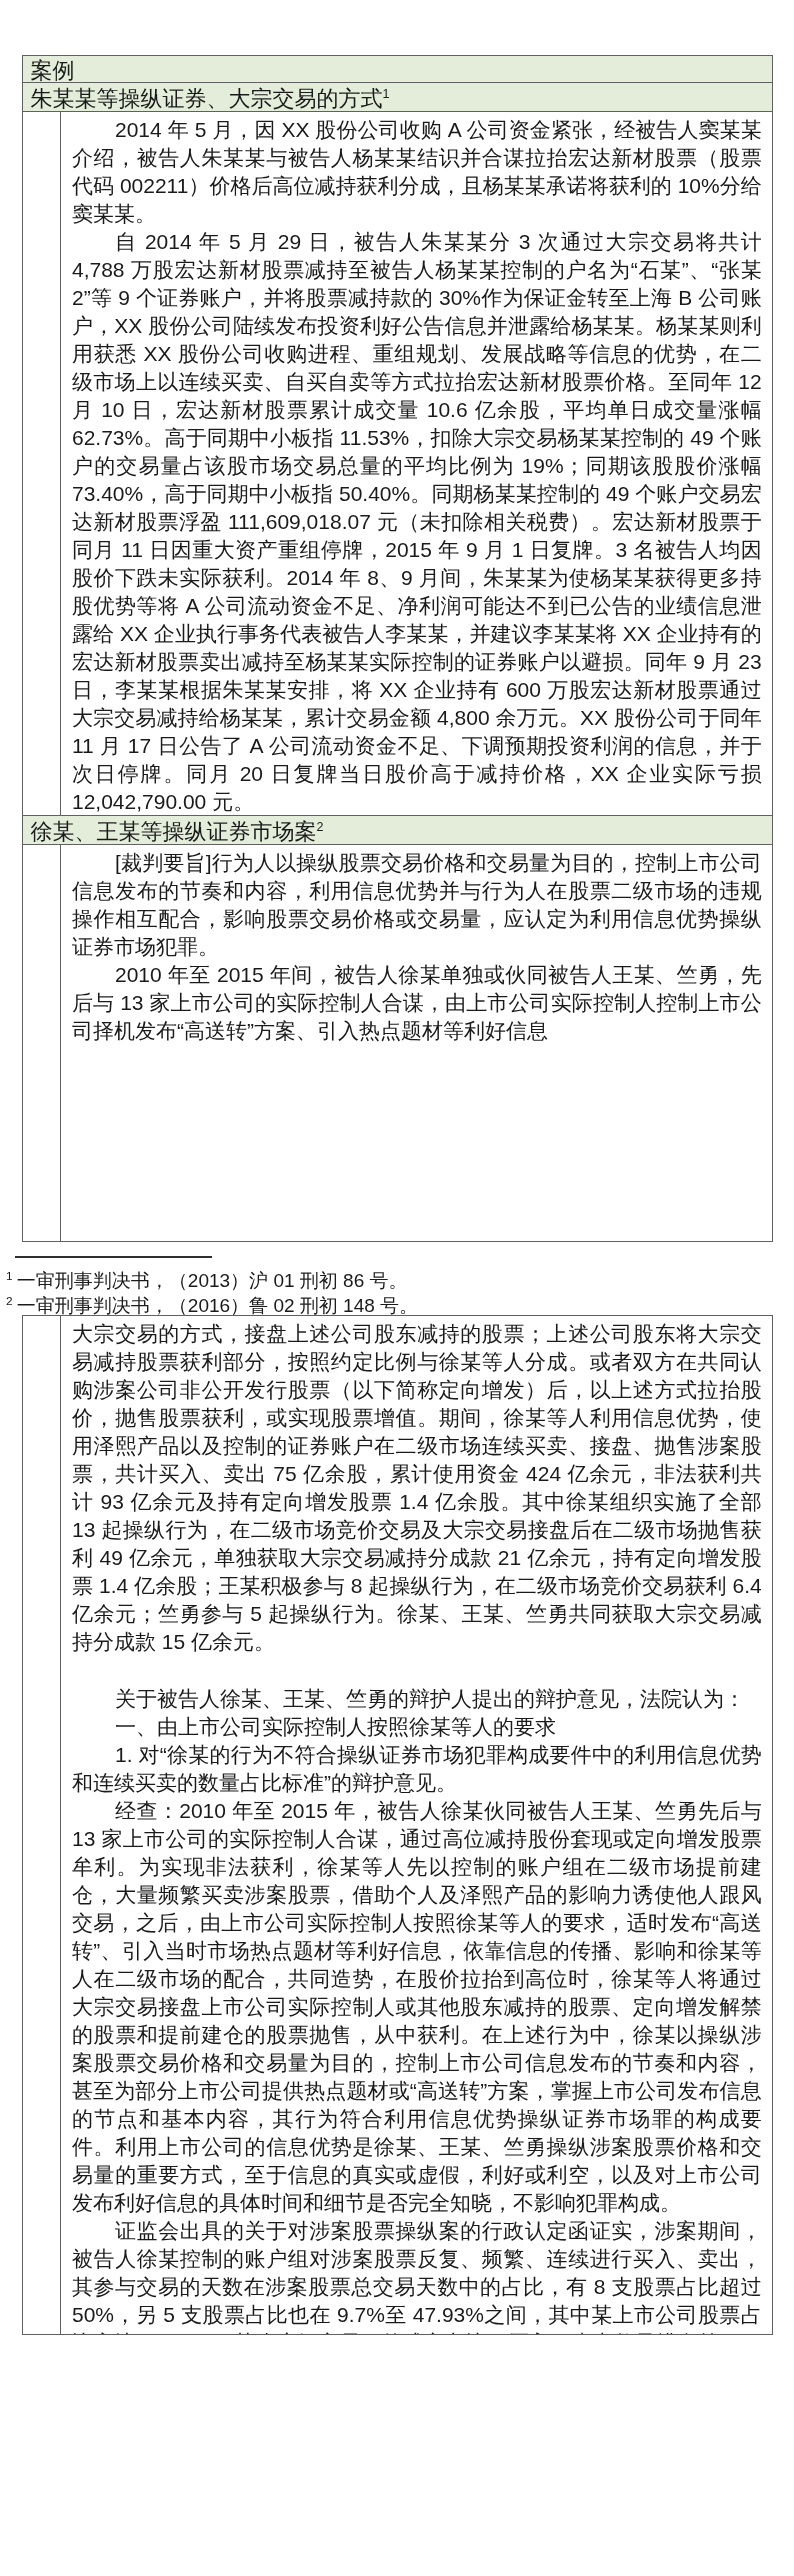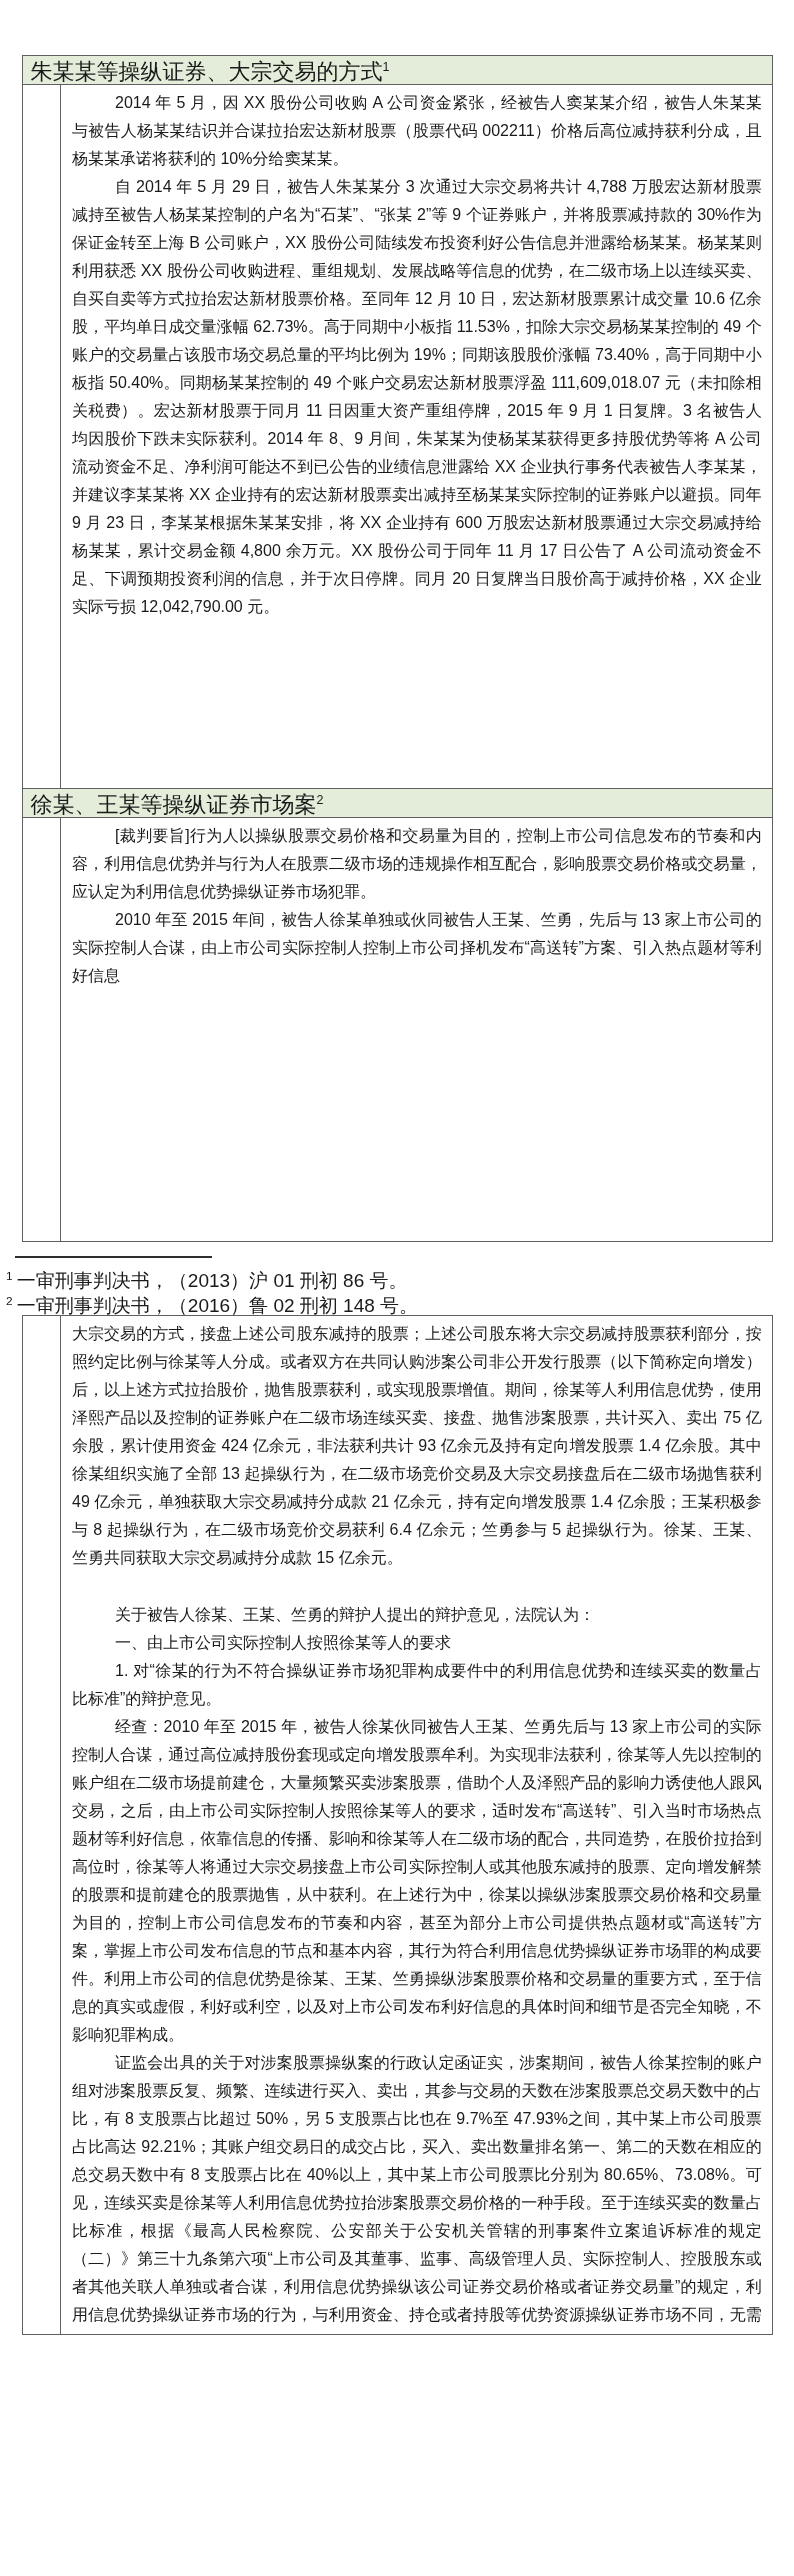--- a/index.html
+++ b/index.html
@@ -30,40 +30,43 @@
   }
   .row-header { height: 27px; }
   .row-title  { height: 29px; padding-top: 2.9px; }
   .row-title sup { font-size: 12.5px; vertical-align: super; line-height: 0; }
   .row-split { display: flex; flex-direction: row; overflow: hidden; flex: none; }
   .row-split.grow { flex: 1; }
   .case1-rows { height: 704px; border-bottom: 0.7px solid var(--border); }
   .gutter { width: 38px; flex: none; border-right: 0.7px solid var(--border); background: #fff; }
   .content {
     flex: 1; padding: 3.7px 10.3px 0 11px;
-    font-size: 16px; line-height: 28px;
+    font-size: 21px; line-height: 28px;
     text-align: justify; overflow: hidden;
   }
   .para { text-indent: 43px; }
   .para.noindent { text-indent: 0; }
   .para.spacer { height: 29px; }
   .para .b { font-weight: normal; }
   #footnotes {
     position: absolute; left: 4.4px; top: 1256px; width: 743px;
     font-size: 19px; line-height: 25px; color: var(--text);
   }
   .fn-sep { width: 197px; height: 1.5px; background: var(--rule); margin: 0 0 10.3px 10.3px; }
   .fn-row { display: flex; align-items: flex-start; }
   .fn-sup { font-size: 11.8px; line-height: 14.7px; padding: 1.5px 4.4px 0 1.5px; flex: none; }
   .fn-text { flex: 1; }
 </style>
 </head>
 <body>
 
 <div id="block1" class="tbl">
+  <div class="row-green row-header">
+    <span>案例</span>
+  </div>
   <div class="row-green row-title">
     <span>朱某某等操纵证券、大宗交易的方式</span><sup>1</sup>
   </div>
   <div class="row-split case1-rows">
     <div class="gutter"></div>
     <div class="content">
         <p class="para"><span>2014 年 5 月，因 XX 股份公司收购 A 公司资金紧张，经被告人窦某某介绍，被告人朱某某与被告人杨某某结识并合谋拉抬宏达新材股票（股票代码 002211）价格后高位减持获利分成，且杨某某承诺将获利的 10%分给窦某某。</span></p>
         <p class="para"><span>自 2014 年 5 月 29 日，被告人朱某某分 3 次通过大宗交易将共计 4,788 万股宏达新材股票减持至被告人杨某某控制的户名为“石某”、“张某 2”等 9 个证券账户，并将股票减持款的 30%作为保证金转至上海 B 公司账户，XX 股份公司陆续发布投资利好公告信息并泄露给杨某某。杨某某则</span><span class="b">利用获悉 XX 股份公司收购进程、重组规划、发展战略等信息的优势，在二级市场上以连续买卖、自买自卖等方式拉抬宏达新材股票价格。</span><span>至同年 12 月 10 日，宏达新材股票累计成交量 10.6 亿余股，平均单日成交量涨幅 62.73%。高于同期中小板指 11.53%，扣除大宗交易杨某某控制的 49 个账户的交易量占该股市场交易总量的平均比例为 19%；同期该股股价涨幅 73.40%，高于同期中小板指 50.40%。同期杨某某控制的 49 个账户交易宏达新材股票浮盈 111,609,018.07 元（未扣除相关税费）。宏达新材股票于同月 11 日因重大资产重组停牌，2015 年 9 月 1 日复牌。3 名被告人均因股价下跌未实际获利。2014 年 8、9 月间，朱某某为使杨某某获得更多持股优势等将 A 公司流动资金不足、净利润可能达不到已公告的业绩信息泄露给 XX 企业执行事务代表被告人李某某，并建议李某某将 XX 企业持有的宏达新材股票卖出减持至杨某某实际控制的证券账户以避损。同年 9 月 23 日，李某某根据朱某某安排，将 XX 企业持有 600 万股宏达新材股票通过大宗交易减持给杨某某，累计交易金额 4,800 余万元。XX 股份公司于同年 11 月 17 日公告了 A 公司流动资金不足、下调预期投资利润的信息，并于次日停牌。同月 20 日复牌当日股价高于减持价格，XX 企业实际亏损 12,042,790.00 元。</span></p>
       </div>
   </div>

